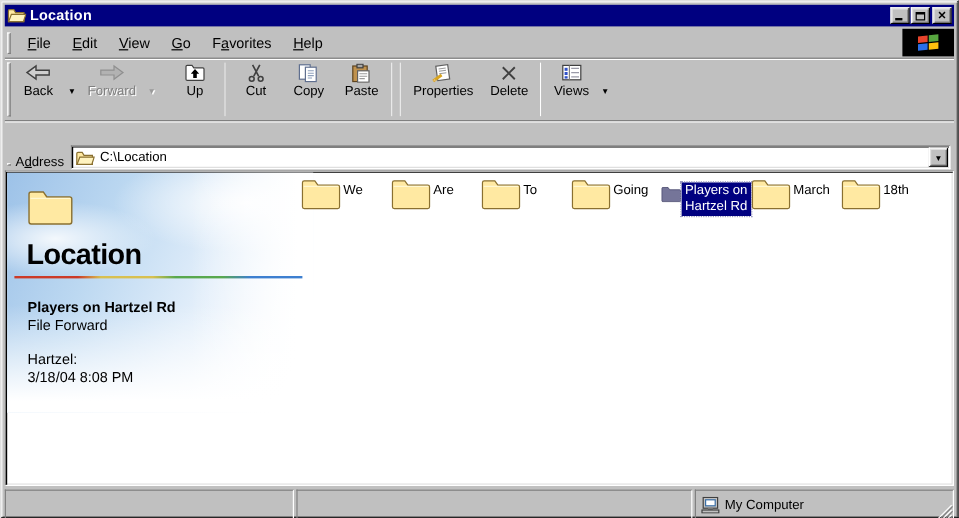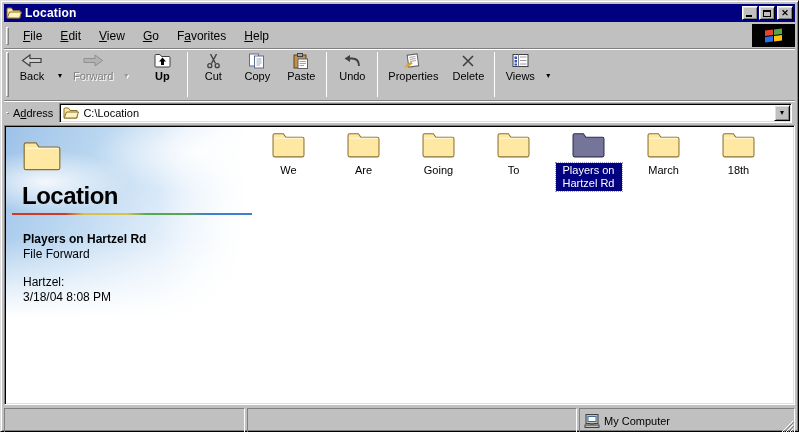--- a/index.html
+++ b/index.html
@@ -48,21 +48,21 @@
     padding:2px 6px 1px; min-width:44px; border:1px solid transparent; font-size:11px;
   }
   .tb-btn .ticn { height:17px; display:flex; align-items:center; justify-content:center; }
   .tb-btn .tlbl { margin-top:1px; white-space:nowrap; }
   .tb-btn.disabled .tlbl { color:#808080; text-shadow:1px 1px 0 #fff; }
   .drop { width:12px; display:flex; align-items:center; justify-content:center; font-size:8px; color:#000; padding-top:2px;}
   .drop.gray { color:#9a9a9a; text-shadow:1px 1px 0 #fff; }
   .tb-sep { width:1px; background:#808080; border-right:1px solid #fff; margin:3px 3px; }
 
   
-  .addressbar { height:24px; align-items:center; }
+  .addressbar { height:41px; align-items:flex-end; }
   .addr-label { padding:0 6px 0 3px; font-size:11px; }
   .addr-label u { text-decoration:underline; }
   .addr-field {
     flex:1; height:20px; background:#fff; margin-right:3px;
     border:1px solid; border-color:#808080 #fff #fff #808080;
     box-shadow: inset 1px 1px 0 #000, inset -1px -1px 0 #dfdfdf;
     display:flex; align-items:center; padding-left:3px; position:relative;
   }
   .addr-field .aicon { width:16px; height:13px; margin-right:4px; }
   .addr-text { font-size:11px; }
@@ -92,21 +92,21 @@
   .wv-heading { position:absolute; left:17px; top:56px; font-size:24px; font-weight:bold; letter-spacing:-0.5px; }
   .rainbow {
     position:absolute; left:7px; top:87px; width:240px; height:2px;
     background:linear-gradient(90deg,#cc3a28 0%,#cc3a28 22%,#d8c050 30%,#d8c050 48%,#58a84e 56%,#58a84e 72%,#3d7fd0 82%,#3d7fd0 100%);
   }
   .wv-details { position:absolute; left:18px; top:106px; font-size:12px; line-height:15px; }
   .wv-name { font-weight:bold; }
   .wv-modblock { margin-top:13px; }
 
   .file-row { position:absolute; left:246px; top:5px; display:flex; }
-  .file-item { width:75px; display:flex; flex-direction:column; align-items:center; }
+  .file-item { width:75px; display:flex; flex-direction:row; }
   .file-item .ficn { width:33px; height:28px; }
   .file-label { margin-top:4px; padding:1px 2px; font-size:11px; text-align:center; line-height:13px; }
   .file-item.selected .file-label {
     background:#000080; color:#fff; max-width:66px; outline:1px dotted #9a9ac0;
   }
   .file-item.selected .folder-body { fill:#757599; stroke:#2c2c55; }
 
   
   .statusbar { height:20px; margin-top:3px; display:flex; flex:0 0 auto; }
   .sb-panel {
@@ -194,21 +194,21 @@
     <div class="tb-btn disabled">
       <span class="ticn">
         <svg width="22" height="15" viewBox="0 0 22 15">
             <path d="M13 2 L13 5.5 L2 5.5 L2 9.5 L13 9.5 L13 13 L20.5 7.5 Z" fill="#b2b2b2" stroke="#8f8f8f" stroke-width="1"></path>
           </svg>
       </span>
       <span class="tlbl">Forward</span>
     </div>
     <div class="drop gray">▾</div>
 
-    <div class="tb-btn" style="margin-left:8px;font-weight:bold;">
+    <div class="tb-btn" style="margin-left:8px;">
       <span class="ticn">
         <svg width="17" height="16" viewBox="0 0 17 16">
           <path d="M1 4 L1 2.5 Q1 1.5 2 1.5 L6 1.5 L7.5 3.5 L15 3.5 Q16 3.5 16 4.5 L16 13 Q16 14 15 14 L2 14 Q1 14 1 13 Z" fill="#fff" stroke="#404040"></path>
           <path d="M8.5 4.5 L12 8.5 L10 8.5 L10 12 L7 12 L7 8.5 L5 8.5 Z" fill="#000"></path>
         </svg>
       </span>
       <span class="tlbl">Up</span>
     </div>
 
     <div class="tb-sep"></div>
@@ -242,29 +242,20 @@
           <rect x="4.5" y="0.5" width="5" height="3" fill="#a8a8a8" stroke="#404040"></rect>
           <rect x="5" y="6" width="9.5" height="9.5" fill="#fff" stroke="#606060"></rect>
           <path d="M6.5 8.5 L13 8.5 M6.5 10.5 L13 10.5 M6.5 12.5 L11 12.5" stroke="#9a9a9a" stroke-width="0.9"></path>
         </svg>
       </span>
       <span class="tlbl">Paste</span>
     </div>
 
     <div class="tb-sep"></div>
 
-    <div class="tb-btn">
-      <span class="ticn">
-        <svg width="19" height="14" viewBox="0 0 19 14">
-          <path d="M16 12 Q16 4.5 9 4.5 L6 4.5" fill="none" stroke="#404040" stroke-width="1.8"></path>
-          <path d="M7 1 L1.5 4.5 L7 8 Z" fill="#404040"></path>
-        </svg>
-      </span>
-      <span class="tlbl">Undo</span>
-    </div>
 
     <div class="tb-sep"></div>
 
     <div class="tb-btn">
       <span class="ticn">
         <svg width="18" height="16" viewBox="0 0 18 16">
           <g transform="rotate(-8 9 8)">
             <rect x="4" y="1.5" width="10" height="12" fill="#fff" stroke="#606060"></rect>
             <path d="M6 4 L12 4 M6 6 L12 6 M6 8 L12 8" stroke="#9a9a9a" stroke-width="0.9"></path>
           </g>
@@ -344,27 +335,27 @@
       <div class="file-item">
         <svg class="ficn" viewBox="0 0 32 26">
             <use href="#folder-closed"></use>
           </svg>
         <span class="file-label">Are</span>
       </div>
       <div class="file-item">
         <svg class="ficn" viewBox="0 0 32 26">
             <use href="#folder-closed"></use>
           </svg>
+        <span class="file-label">To</span>
+      </div>
+      <div class="file-item">
+        <svg class="ficn" viewBox="0 0 32 26">
+            <use href="#folder-closed"></use>
+          </svg>
         <span class="file-label">Going</span>
-      </div>
-      <div class="file-item">
-        <svg class="ficn" viewBox="0 0 32 26">
-            <use href="#folder-closed"></use>
-          </svg>
-        <span class="file-label">To</span>
       </div>
       <div class="file-item selected">
         <svg class="ficn" viewBox="0 0 32 26">
           <path class="folder-body" d="M1 6 L1 3.5 Q1 2 2.5 2 L11 2 L13.5 5.5 L29.5 5.5 Q31 5.5 31 7 L31 23 Q31 24.5 29.5 24.5 L2.5 24.5 Q1 24.5 1 23 Z" fill="#757599" stroke="#2c2c55" stroke-width="1"></path>
         </svg>
         <span class="file-label">Players on Hartzel Rd</span>
       </div>
       <div class="file-item">
         <svg class="ficn" viewBox="0 0 32 26">
             <use href="#folder-closed"></use>

